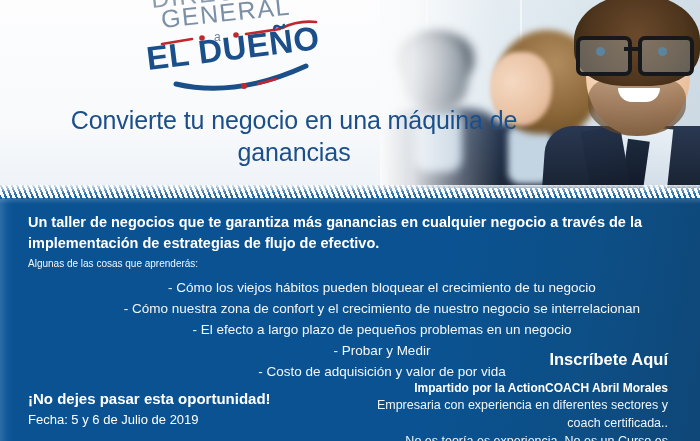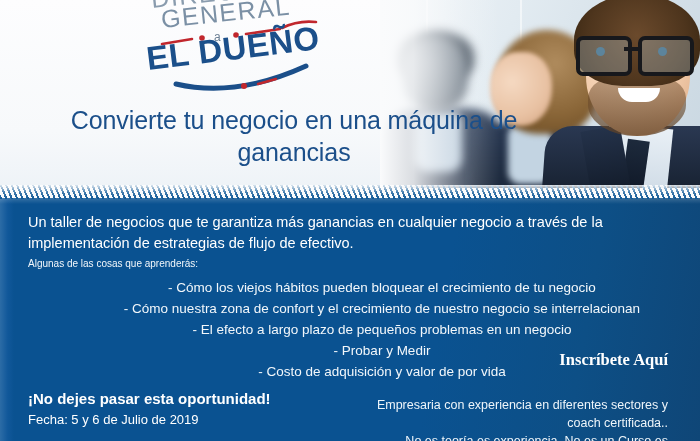--- a/index.html
+++ b/index.html
@@ -221,21 +221,21 @@
     position: absolute; left: 0; top: 0; width: 100%; height: 6px;
     background: linear-gradient(180deg, rgba(255,255,255,0.18), rgba(255,255,255,0));
   }
 
   .lead {
     position: absolute;
     left: 28px; top: 14px;
     width: 645px;
     color: #ffffff;
     font-size: 14.5px;
-    font-weight: normal;
+    font-weight: bold;
     line-height: 1.42;
   }
 
   .learn-intro {
     position: absolute;
     left: 28px; top: 60px;
     color: #f2f7fb;
     font-size: 10px;
     font-weight: 400;
   }
@@ -272,21 +272,20 @@
     text-align: right;
   }
 
   .signup {
     position: absolute;
     right: 32px; top: 152px;
     color: #ffffff;
     font-size: 16.5px;
     font-weight: bold;
     text-align: center;
-    font-family: Liberation Serif, serif;
   }
   .presenter {
     position: absolute;
     right: 32px; top: 183px;
     width: 290px;
     color: #ffffff;
     font-size: 12px;
     font-weight: bold;
     text-align: right;
   }
@@ -390,20 +389,21 @@
       <li>- Probar y Medir</li>
       <li>- Costo de adquisición y valor de por vida</li>
     </ul>
 
     <div class="cta">¡No dejes pasar esta oportunidad!</div>
 
     <div class="date">Fecha: 5 y 6 de Julio de 2019</div>
 
     <div class="signup">Inscríbete Aquí</div>
 
+    <div class="presenter">Impartido por la ActionCOACH Abril Morales</div>
 
     <div class="bio">
       <div>Empresaria con experiencia en diferentes sectores y</div>
       <div>coach certificada..</div>
       <div>No es teoría es experiencia. No es un Curso es</div>
     </div>
   </div>
 
 </div>
 

